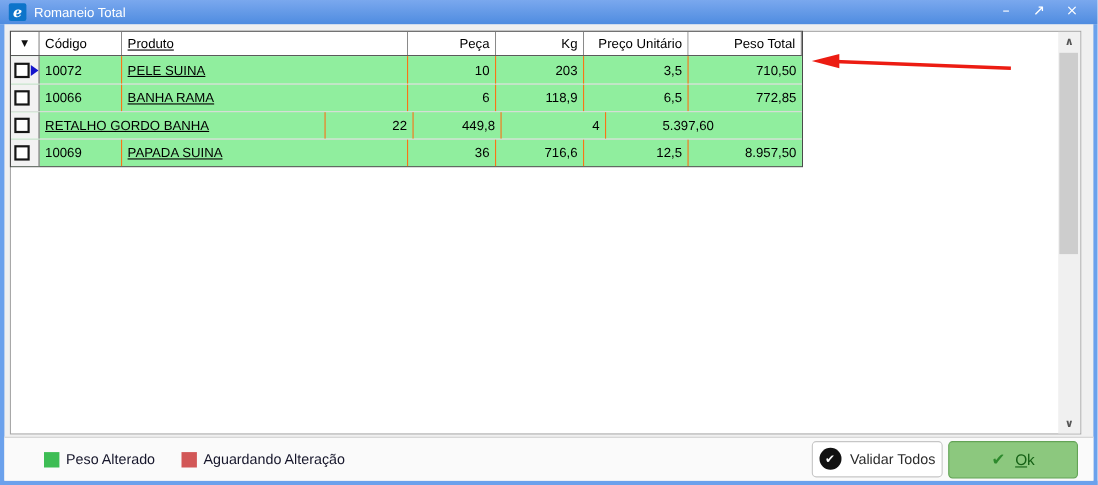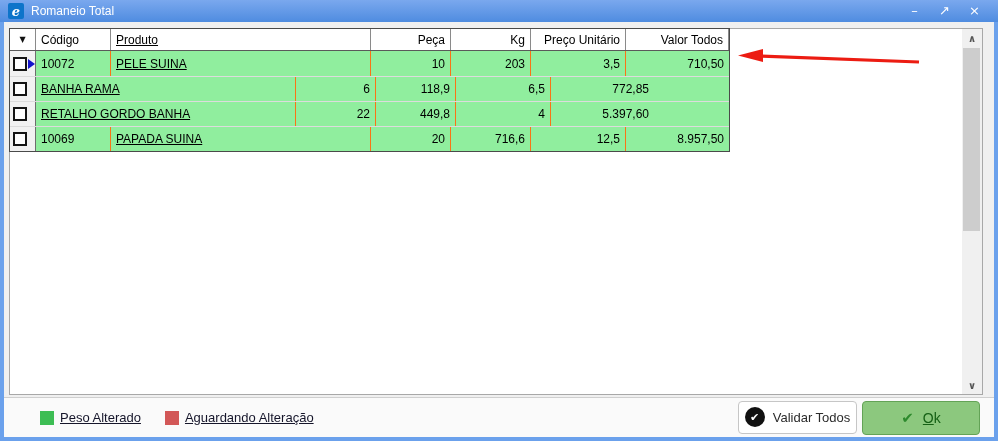--- a/index.html
+++ b/index.html
@@ -56,21 +56,21 @@
   .sb-btn.up { top:0; }
   .sb-btn.down { bottom:0; }
   .sb-thumb { position:absolute; left:1px; top:19px; width:17px; height:183px; background:#cdcdcd; }
 
   
   .arrow-annot { position:absolute; left:733px; top:47px; width:190px; height:22px; z-index:3; }
 
   
   .bottom-bar { position:absolute; left:4px; right:4px; top:397px; height:40px;
     background:#fafafa; border-top:1px solid #cfcfcf; display:flex; align-items:center; z-index:2; }
-  .legend { display:flex; align-items:center; padding-left:36px; font-size:13px; color:#15152a;text-decoration:underline; }
+  .legend { display:flex; align-items:center; padding-left:36px; font-size:13px; color:#15152a; }
   .pair { display:flex; align-items:center; gap:6px; margin-right:24px; }
   .sw { width:14px; height:14px; display:inline-block; }
   .sw-green { background:#3dbd54; }
   .sw-red { background:#d25757; }
   .actions { margin-left:auto; display:flex; gap:5px; padding-right:14px; }
   .btn-validar { width:119px; height:33px; background:#fff; border:1px solid #c6c6c6; border-radius:4px;
     display:flex; align-items:center; justify-content:center; gap:8px; font-size:13px; color:#2b2b2b;
     font-family:"Liberation Sans", sans-serif; cursor:pointer; }
   .circle-check { width:20px; height:20px; border-radius:50%; background:#111; color:#fff;
     font-size:11px; display:flex; align-items:center; justify-content:center;
@@ -105,40 +105,41 @@
     <div class="tbl">
       <div class="g-header">
         <div class="c c0">
           <span class="filter-arrow">▼</span>
         </div>
         <div class="c c1">Código</div>
         <div class="c c2">Produto</div>
         <div class="c c3">Peça</div>
         <div class="c c4">Kg</div>
         <div class="c c5">Preço Unitário</div>
-        <div class="c c6">Valor Todos</div>
+        <div class="c c6">Peso Total</div>
       </div>
 
       <div class="g-row">
         <div class="c c0">
           <span class="cb"></span>
           <span class="cur"></span>
         </div>
         <div class="c c1">10072</div>
         <div class="c c2">PELE SUINA</div>
         <div class="c c3">10</div>
         <div class="c c4">203</div>
         <div class="c c5">3,5</div>
         <div class="c c6">710,50</div>
       </div>
 
       <div class="g-row">
         <div class="c c0">
           <span class="cb"></span>
         </div>
+        <div class="c c1">10066</div>
         <div class="c c2">BANHA RAMA</div>
         <div class="c c3">6</div>
         <div class="c c4">118,9</div>
         <div class="c c5">6,5</div>
         <div class="c c6">772,85</div>
       </div>
 
       <div class="g-row">
         <div class="c c0">
           <span class="cb"></span>
@@ -149,21 +150,21 @@
         <div class="c c5">4</div>
         <div class="c c6">5.397,60</div>
       </div>
 
       <div class="g-row">
         <div class="c c0">
           <span class="cb"></span>
         </div>
         <div class="c c1">10069</div>
         <div class="c c2">PAPADA SUINA</div>
-        <div class="c c3">20</div>
+        <div class="c c3">36</div>
         <div class="c c4">716,6</div>
         <div class="c c5">12,5</div>
         <div class="c c6">8.957,50</div>
       </div>
     </div>
 
     <div class="scrollbar">
       <div class="sb-btn up">∧</div>
       <div class="sb-thumb"></div>
       <div class="sb-btn down">∨</div>

